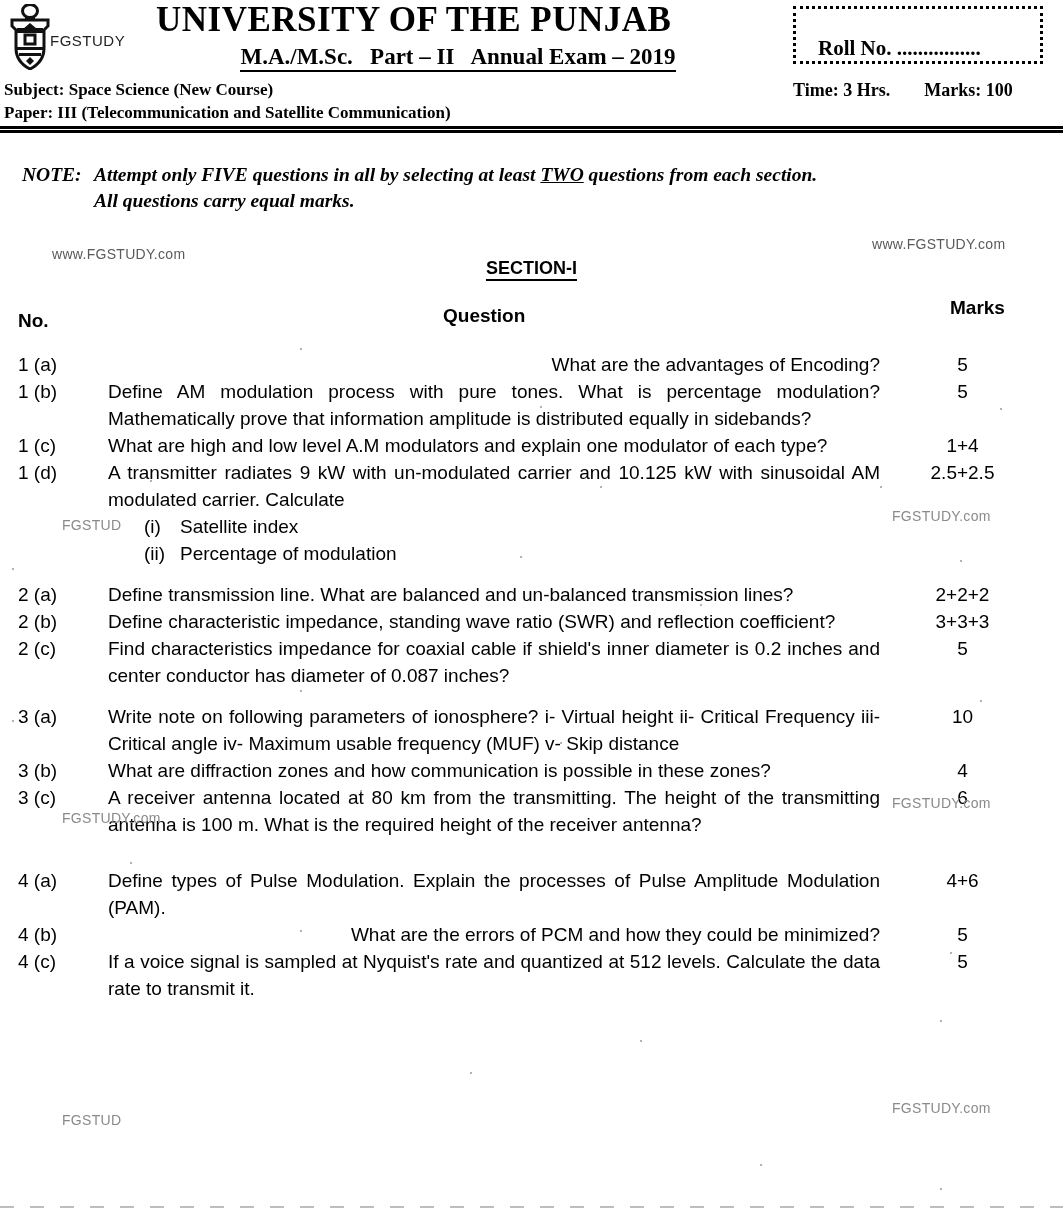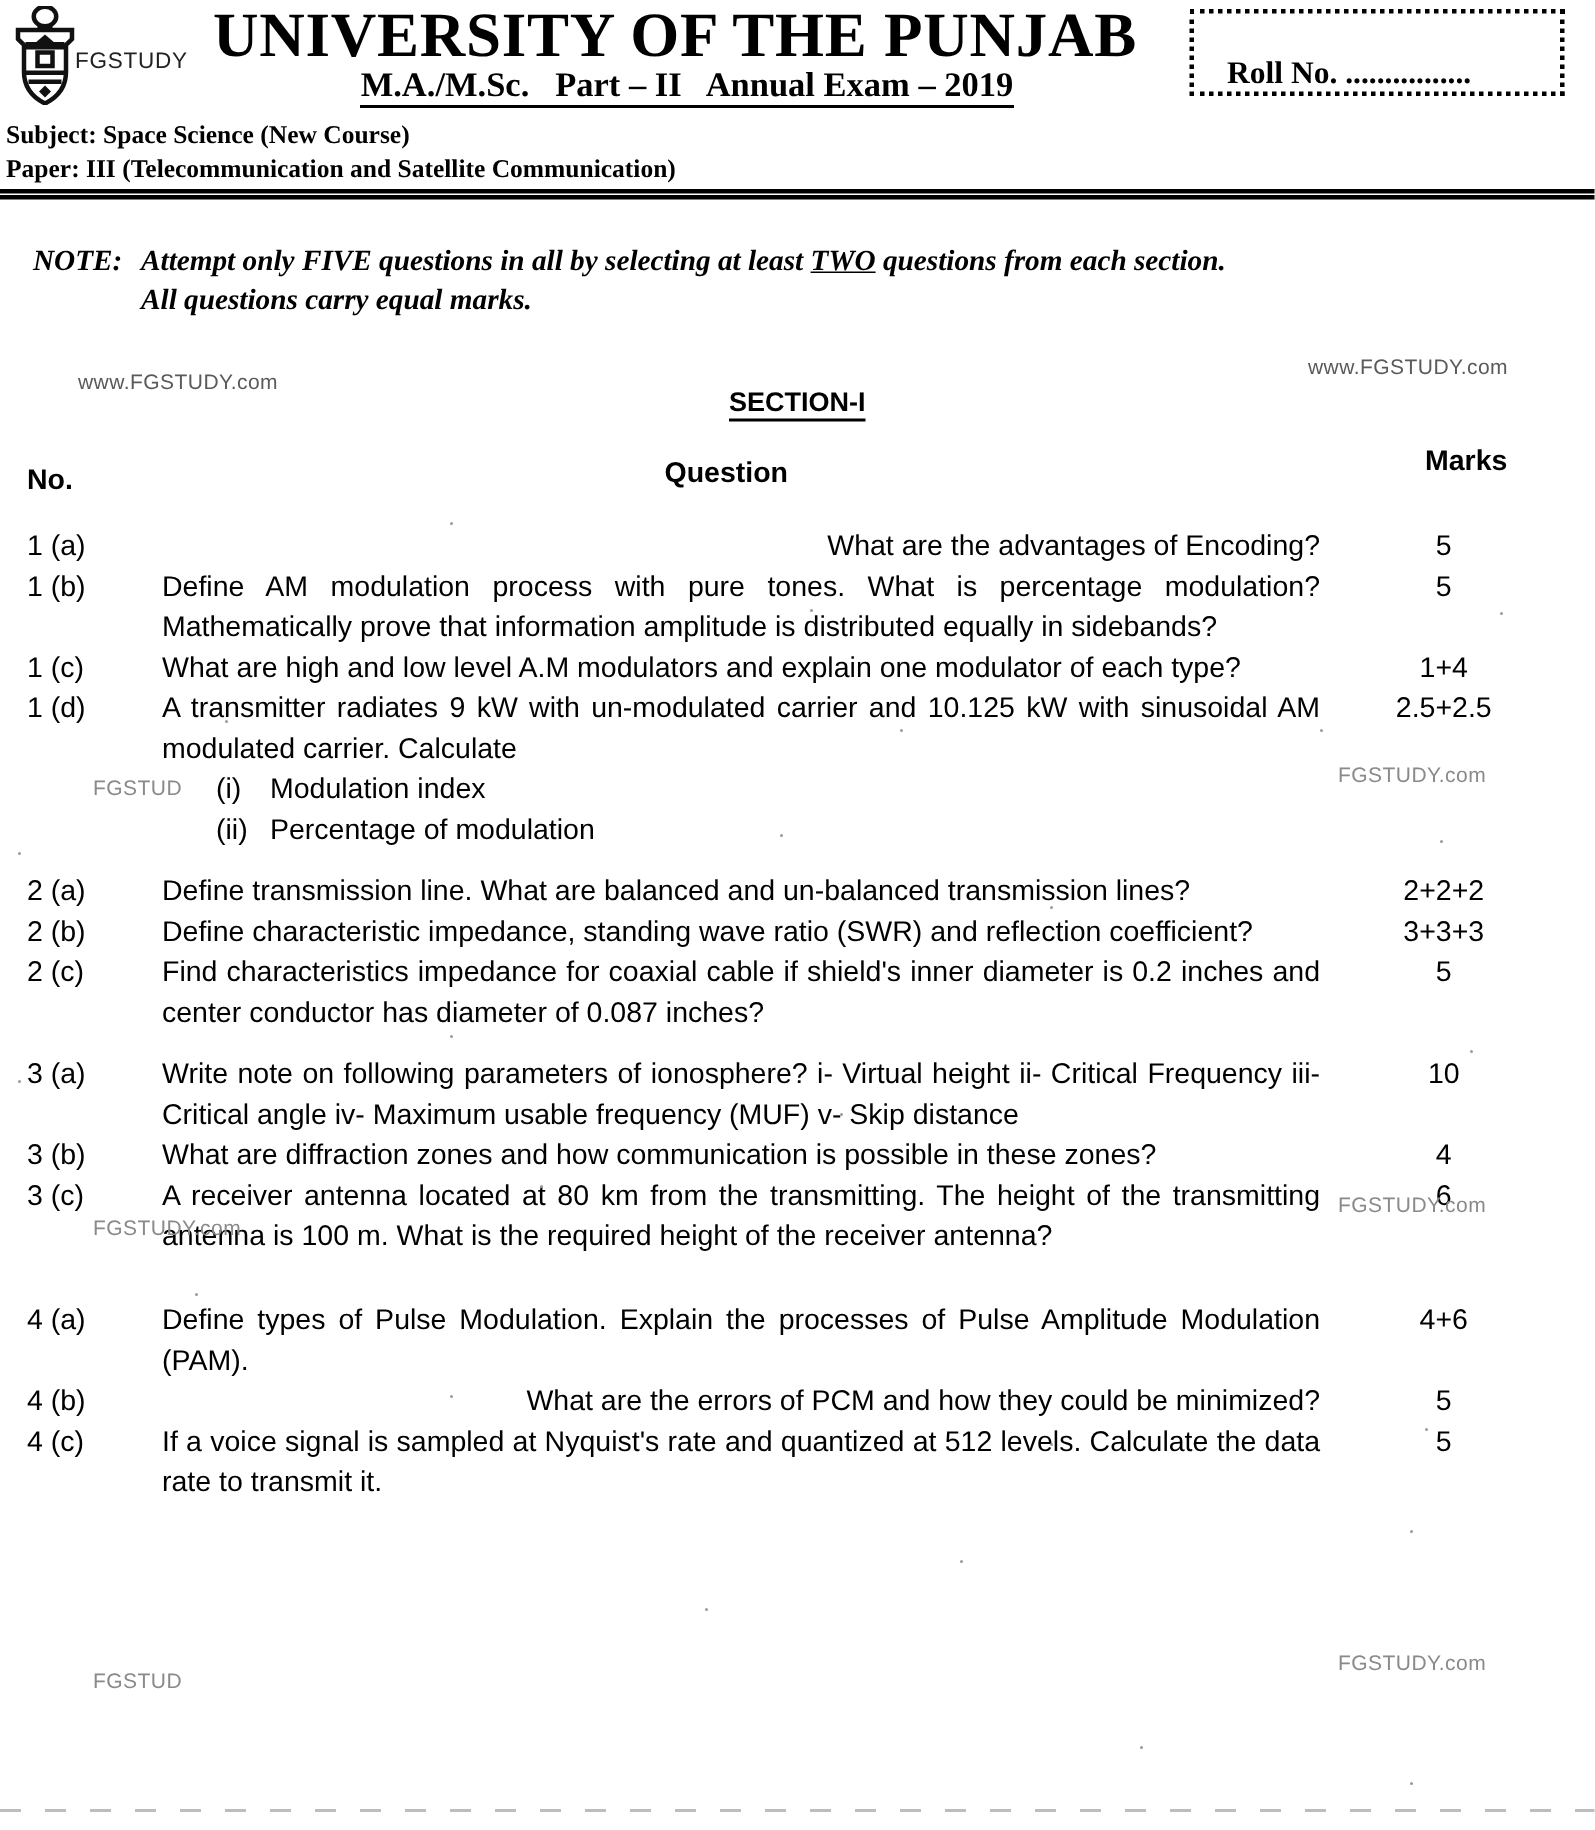--- a/index.html
+++ b/index.html
@@ -23,27 +23,27 @@
   }
   .crest {
     position: absolute;
     left: 6px;
     top: 4px;
     width: 48px;
     height: 66px;
   }
   .uni-title {
     position: absolute;
-    left: 140px;
+    left: 156px;
     top: 2px;
     width: 620px;
-    text-align: center;
-    font-family: "Liberation Serif", serif;
-    font-weight: bold;
-    font-size: 42px;
+    text-align: left;
+    font-family: "Liberation Serif", serif;
+    font-weight: bold;
+    font-size: 35px;
     letter-spacing: 0.5px;
     line-height: 1.05;
     white-space: nowrap;
   }
   .exam-line {
     position: absolute;
     left: 148px;
     top: 44px;
     width: 620px;
     text-align: center;
@@ -285,20 +285,24 @@
     <span>Annual Exam – 2019</span></span>
   </div>
 
   <div class="subject-line">Subject: Space Science (New Course)</div>
   <div class="paper-line">Paper: III (Telecommunication and Satellite Communication)</div>
 
   <div class="roll-box">
     <div class="roll-text">Roll No. ................</div>
   </div>
 
+  <div class="time-marks">
+    <span>Time: 3 Hrs.</span>
+    <span>Marks: 100</span>
+  </div>
 
   <div class="rule-double"></div>
 </div>
 
 <div class="note">
   <span class="note-label">NOTE:</span><span>Attempt only FIVE questions in all by selecting at least </span><u>TWO</u><span> questions from each section.</span>
   <span class="note-l2">All questions carry equal marks.</span>
 </div>
 
 <div class="section-heading">
@@ -323,21 +327,21 @@
     <div class="q-row">
       <div class="q-num">1 (c)</div>
       <div class="q-body">What are high and low level A.M modulators and explain one modulator of each type?</div>
       <div class="q-marks">1+4</div>
     </div>
     <div class="q-row">
       <div class="q-num">1 (d)</div>
       <div class="q-body">A transmitter radiates 9 kW with un-modulated carrier and 10.125 kW with sinusoidal AM modulated carrier. Calculate<ul class="sub-list">
           <li>
             <span class="sub-roman">(i)</span>
-            <span>Modulation index</span>
+            <span>Satellite index</span>
           </li>
           <li>
             <span class="sub-roman">(ii)</span>
             <span>Percentage of modulation</span>
           </li>
         </ul></div>
       <div class="q-marks">2.5+2.5</div>
     </div>
     <div class="spacer-sm"></div>
     <div class="q-row">

